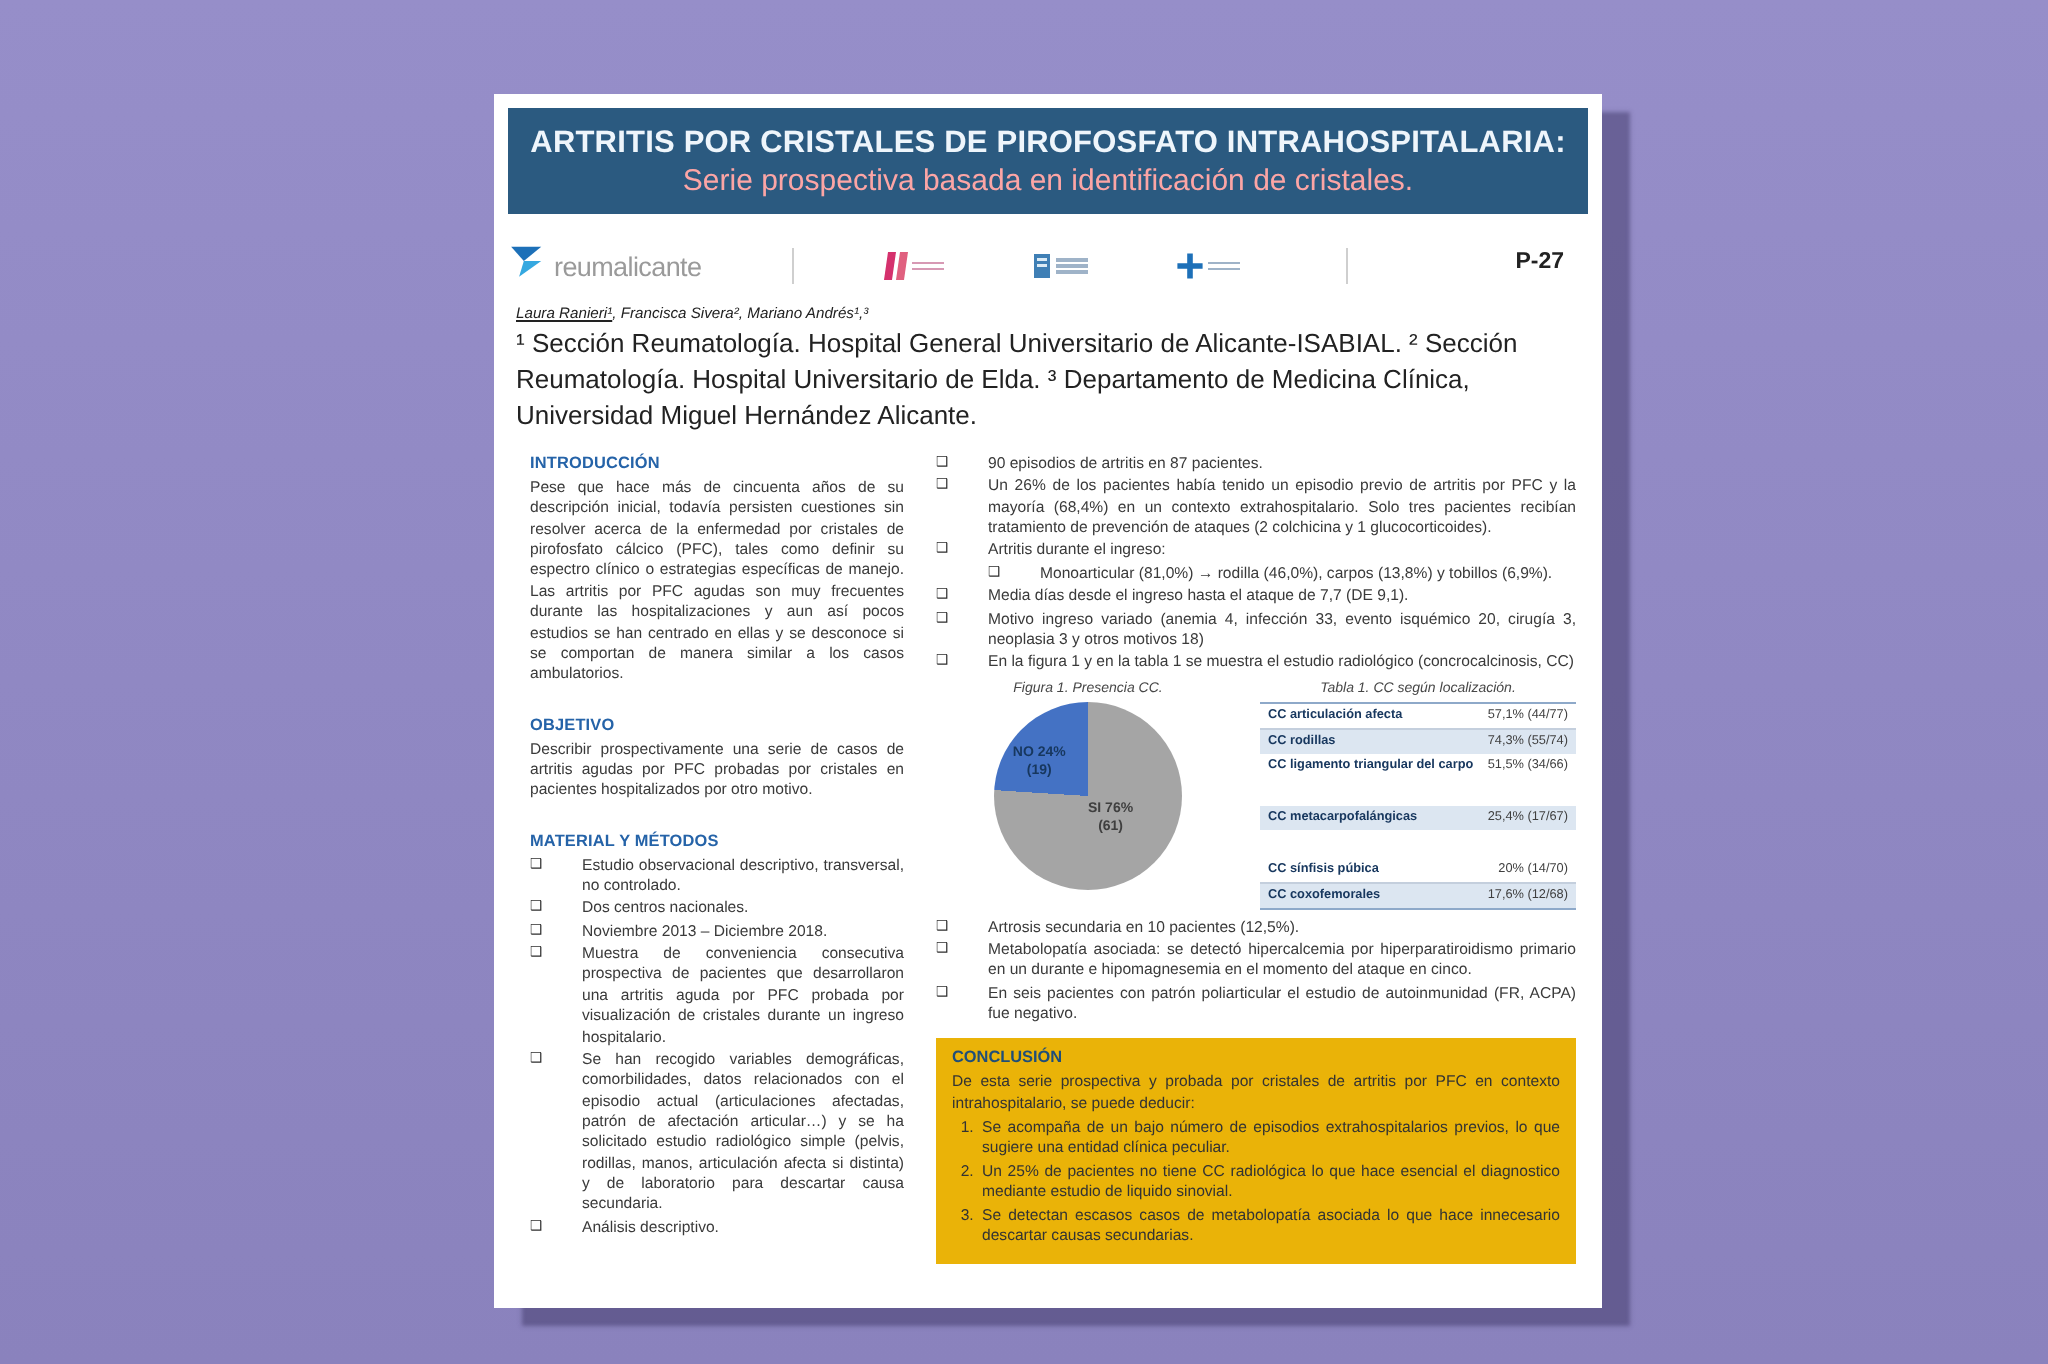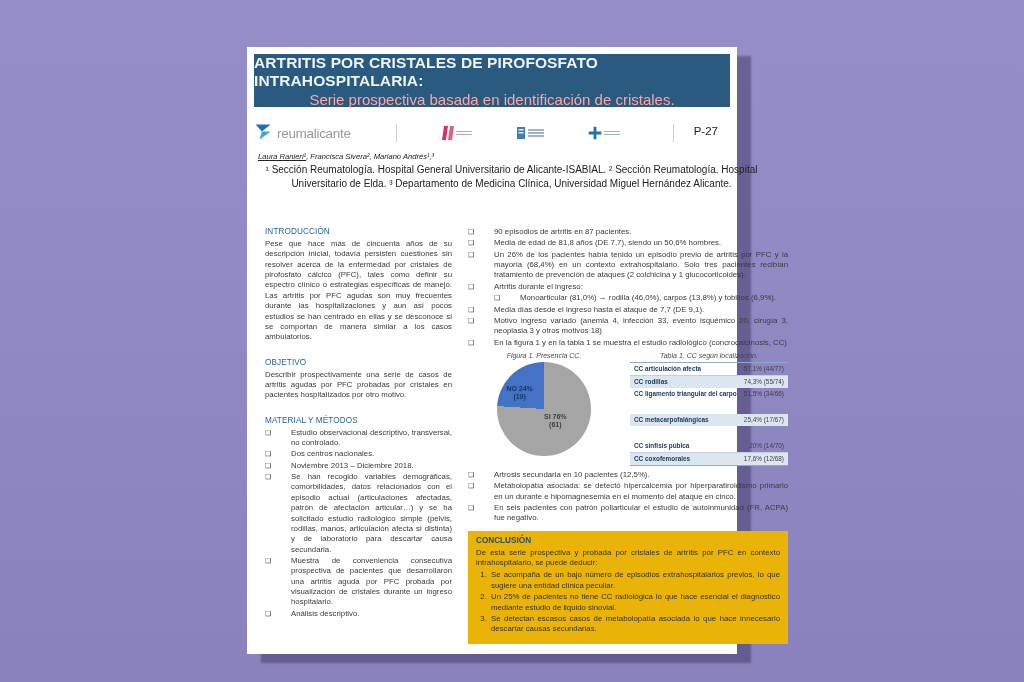--- a/index.html
+++ b/index.html
@@ -1,50 +1,50 @@
 <!DOCTYPE html>
 <html><head>
 <meta charset="utf-8">
 <style>
   * { margin:0; padding:0; box-sizing:border-box; }
   html,body { width:1024px; height:682px; overflow:hidden; }
   body { font-family:"Liberation Sans", sans-serif; background:linear-gradient(180deg,#968ec9 0%,#8a82bd 100%); position:relative; }
 
-  .poster { position:absolute; left:247px; top:47px; width:490px; height:607px;
+  .poster { position:absolute; left:247px; top:47px; width:554px; height:607px;
             background:#ffffff; box-shadow:14px 9px 2px rgba(62,54,102,0.50);
             padding:7px; }
 
   
   .title-bar { background:#2b5a80; height:53px; display:flex; flex-direction:column;
                justify-content:center; align-items:center; }
   .title-l1 { color:#eef5fb; font-weight:bold; font-size:15.5px; letter-spacing:.1px; }
   .title-l2 { color:#fca5a5; font-size:15px; margin-top:1px; }
 
   
   .logos-row { position:relative; height:32px; margin-top:10px; display:flex; align-items:center;gap:36px; }
   .brand { display:flex; align-items:center; gap:4px; }
   .brand-text { color:#9a9a9a; font-size:13.5px; letter-spacing:-0.3px; }
   .vdiv { width:1px; height:18px; background:#cfcfcf; margin:0 9px; }
   .mini-logo { display:flex; align-items:center; gap:2px; margin-right:8px; }
   .mini-lines { display:flex; flex-direction:column; gap:1.5px; }
   .mini-lines i { display:block; width:16px; height:1.5px; background:#9fb3c8; }
   .mini-lines.pink i { background:#d799b4; }
-  .page-code { position:absolute; right:12px; top:8px; font-size:11.5px; font-weight:normal; color:#222;padding-left:11px; }
+  .page-code { position:absolute; right:12px; top:8px; font-size:11.5px; font-weight:bold; color:#222;padding-left:11px; }
 
   
   .authors { margin:3px 4px 0; font-size:7.6px; font-style:italic; color:#222; }
   .authors .u { text-decoration:underline; }
-  .affil { margin:2px 4px 0; font-size:10px; color:#222; line-height:1.4; width:507px;text-align:center; }
+  .affil { margin:2px 4px 0; font-size:13px; color:#222; line-height:1.4; width:507px; }
 
   
   .cols { position:absolute; left:18px; top:180px; width:503px; }
   .col-left  { position:absolute; left:0;   top:0; width:187px; }
   .col-right { position:absolute; left:203px; top:0; width:320px; }
 
-  h3.sec { color:#2563a8; font-size:8.2px; font-weight:normal; margin-bottom:3px; letter-spacing:.1px; }
+  h3.sec { color:#2563a8; font-size:8.2px; font-weight:bold; margin-bottom:3px; letter-spacing:.1px; }
   .para { font-size:7.8px; color:#3a3a3a; line-height:1.33; text-align:justify; }
   .sp-lg { margin-top:15px; }
 
   ul.sq { list-style:none; }
   ul.sq > li { position:relative; padding-left:26px; font-size:7.8px; color:#3a3a3a;
                line-height:1.33; text-align:justify; margin-bottom:1px; }
   ul.sq > li::before { content:"\2751"; position:absolute; left:0; top:0; font-size:6.8px; color:#2d2d2d; }
   ul.sq.sub { margin-left:26px; }
 
   
@@ -142,30 +142,29 @@
       <p class="para">Pese que hace más de cincuenta años de su descripción inicial, todavía persisten cuestiones sin resolver acerca de la enfermedad por cristales de pirofosfato cálcico (PFC), tales como definir su espectro clínico o estrategias específicas de manejo. Las artritis por PFC agudas son muy frecuentes durante las hospitalizaciones y aun así pocos estudios se han centrado en ellas y se desconoce si se comportan de manera similar a los casos ambulatorios.</p>
 
       <h3 class="sec sp-lg">OBJETIVO</h3>
       <p class="para">Describir prospectivamente una serie de casos de artritis agudas por PFC probadas por cristales en pacientes hospitalizados por otro motivo.</p>
 
       <h3 class="sec sp-lg">MATERIAL Y MÉTODOS</h3>
       <ul class="sq">
         <li>Estudio observacional descriptivo, transversal, no controlado.</li>
         <li>Dos centros nacionales.</li>
         <li>Noviembre 2013 – Diciembre 2018.</li>
+        <li>Muestra de conveniencia consecutiva prospectiva de pacientes que desarrollaron una artritis aguda por PFC probada por visualización de cristales durante un ingreso hospitalario.</li>
         <li>Se han recogido variables demográficas, comorbilidades, datos relacionados con el episodio actual (articulaciones afectadas, patrón de afectación articular…) y se ha solicitado estudio radiológico simple (pelvis, rodillas, manos, articulación afecta si distinta) y de laboratorio para descartar causa secundaria.</li>
-        <li>Muestra de conveniencia consecutiva prospectiva de pacientes que desarrollaron una artritis aguda por PFC probada por visualización de cristales durante un ingreso hospitalario.</li>
         <li>Análisis descriptivo.</li>
       </ul>
     </div>
 
     <div class="col-right">
       <ul class="sq">
         <li>90 episodios de artritis en 87 pacientes.</li>
-        <li>Media de edad de 81,8 años (DE 7,7), siendo un 50,6% hombres.</li>
         <li>Un 26% de los pacientes había tenido un episodio previo de artritis por PFC y la mayoría (68,4%) en un contexto extrahospitalario. Solo tres pacientes recibían tratamiento de prevención de ataques (2 colchicina y 1 glucocorticoides).</li>
         <li>Artritis durante el ingreso:</li>
       </ul>
       <ul class="sq sub">
         <li>Monoarticular (81,0%) → rodilla (46,0%), carpos (13,8%) y tobillos (6,9%).</li>
       </ul>
       <ul class="sq">
         <li>Media días desde el ingreso hasta el ataque de 7,7 (DE 9,1).</li>
         <li>Motivo ingreso variado (anemia 4, infección 33, evento isquémico 20, cirugía 3, neoplasia 3 y otros motivos 18)</li>
         <li>En la figura 1 y en la tabla 1 se muestra el estudio radiológico (concrocalcinosis, CC)</li>

